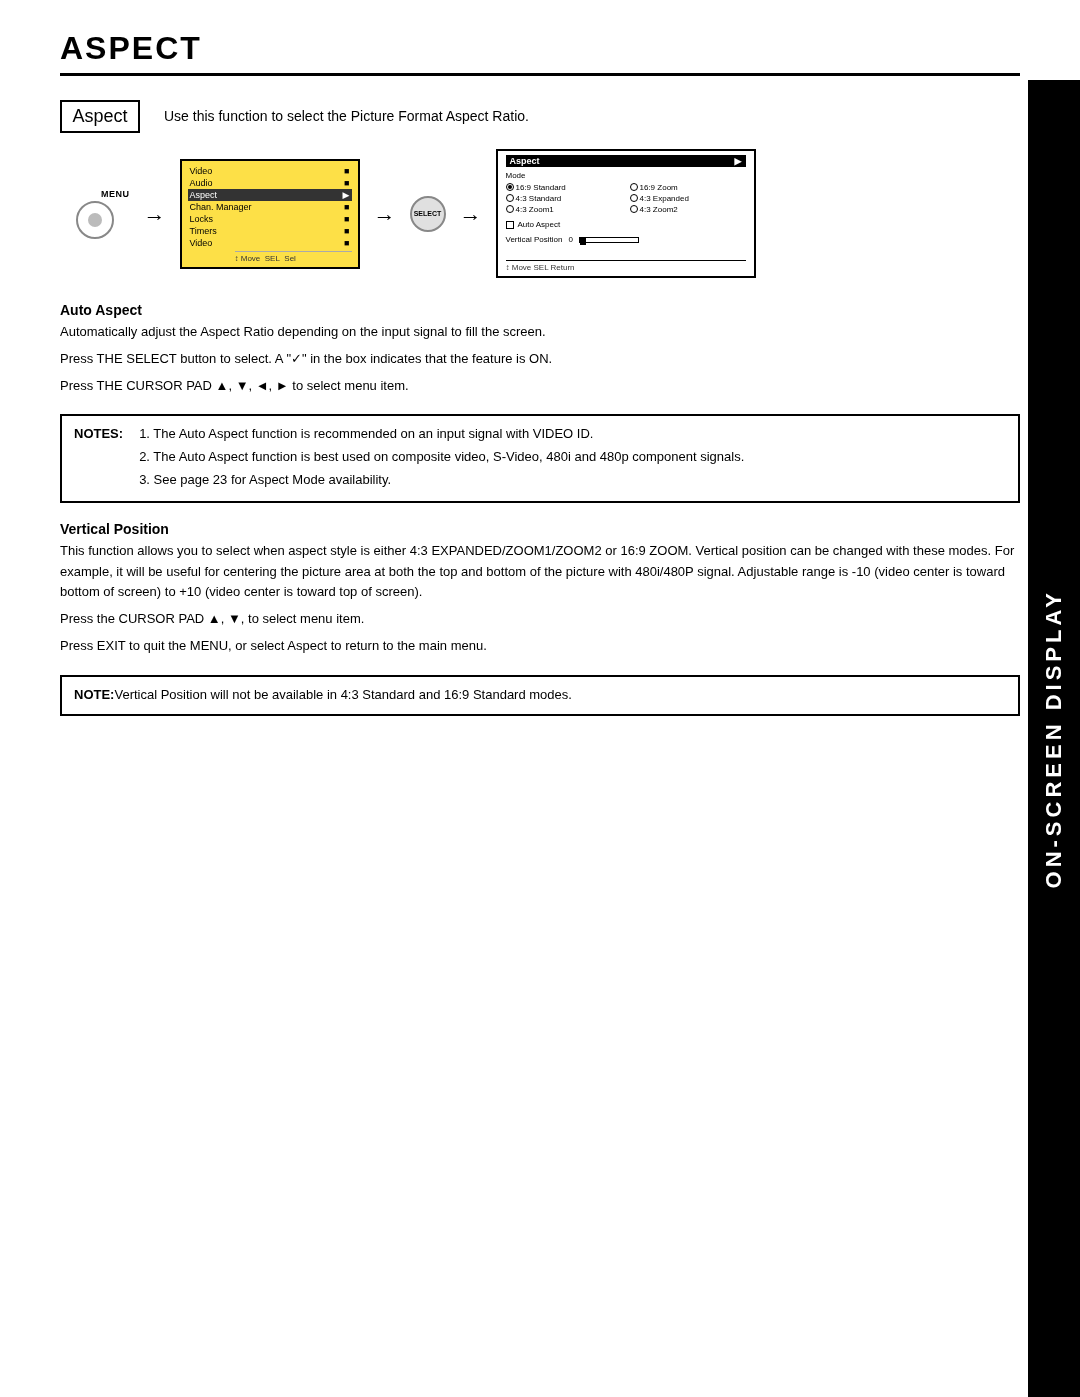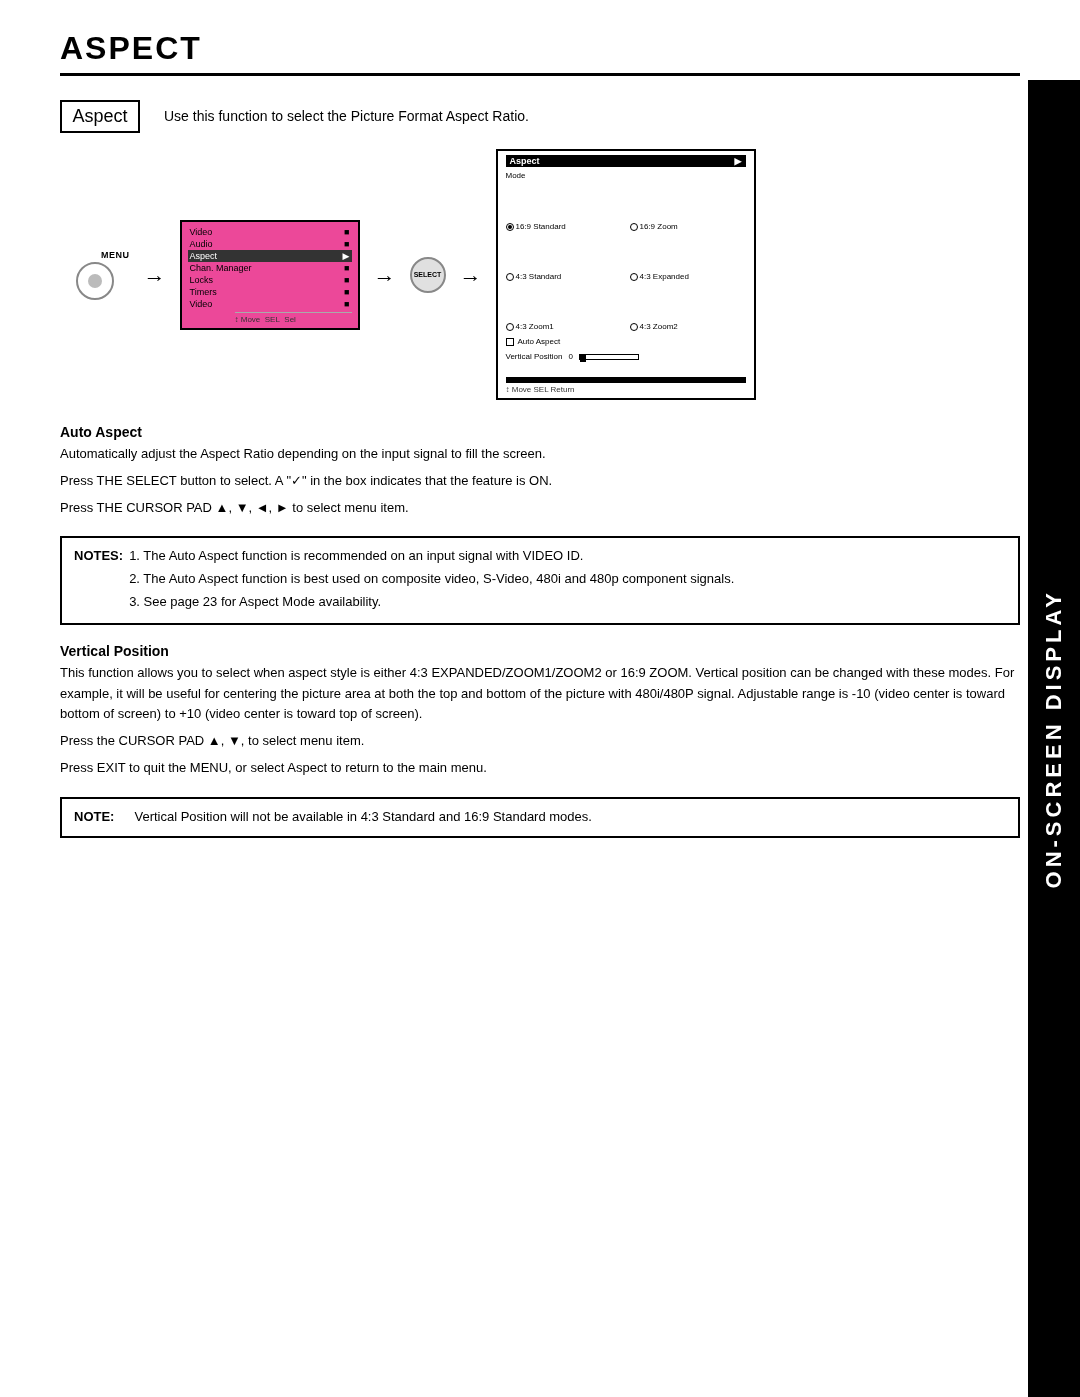--- a/index.html
+++ b/index.html
@@ -53,21 +53,21 @@
       line-height: 1.5;
       margin-left: 8px;
     }
 
     
     .tv-screen-small {
       border: 2px solid #000;
       width: 180px;
       padding: 4px 6px;
       font-size: 9px;
-      background: #ec4899;
+      background: #fde047;
     }
     .tv-screen-small .menu-item {
       display: flex;
       justify-content: space-between;
       padding: 1px 2px;
       font-size: 9px;
     }
     .tv-screen-small .menu-item.highlighted {
       background: #333;
       color: #fff;
@@ -101,23 +101,21 @@
     }
     .aspect-modes-grid {
       display: grid;
       grid-template-columns: 1fr 1fr;
       gap: 2px 8px;
       margin-bottom: 6px;
       font-size: 8px;
     }
     .aspect-mode-item {
       display: flex;
-      align-items: center;
       gap: 2px;
-      margin-top: 39px;
     }
     .radio-dot {
       width: 8px;
       height: 8px;
       border: 1px solid #000;
       border-radius: 50%;
       display: inline-flex;
       align-items: center;
       justify-content: center;
     }
@@ -157,21 +155,21 @@
     }
     .slider-indicator {
       position: absolute;
       left: 0;
       top: -1px;
       width: 6px;
       height: 8px;
       background: #000;
     }
     .screen-footer {
-      border-top: 6px solid #000000;
+      border-top: 1px solid #000000;
       font-size: 8px;
       margin-top: 16px;
       padding-top: 2px;
       color: #333;
     }
 
     
     .select-btn {
       width: 36px;
       height: 36px;
@@ -209,38 +207,38 @@
       margin-bottom: 18px;
       font-size: 13px;
       line-height: 1.6;
     }
     .notes-box .notes-label {
       font-weight: bold;
       margin-right: 6px;
     }
     .notes-content {
       display: flex;
-      gap: 0;
+      gap: 10px;
     }
     .notes-items {
       list-style: none;
     }
     .notes-items li {
       margin-bottom: 2px;
     }
 
     
     .note-box {
       border: 2px solid #000;
       padding: 8px 12px;
       margin-bottom: 18px;
       font-size: 13px;
       line-height: 1.6;
       display: flex;
-      gap: 20px;
+      gap: 0;
     }
     .note-label {
       font-weight: bold;
       white-space: nowrap;
     }
 
     
     .sidebar-vertical {
       position: absolute;
       right: 0;

